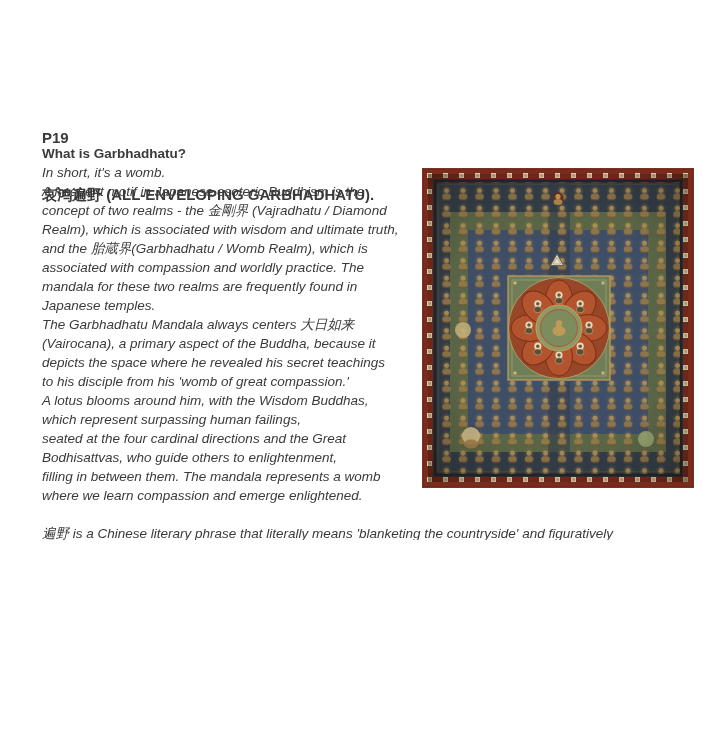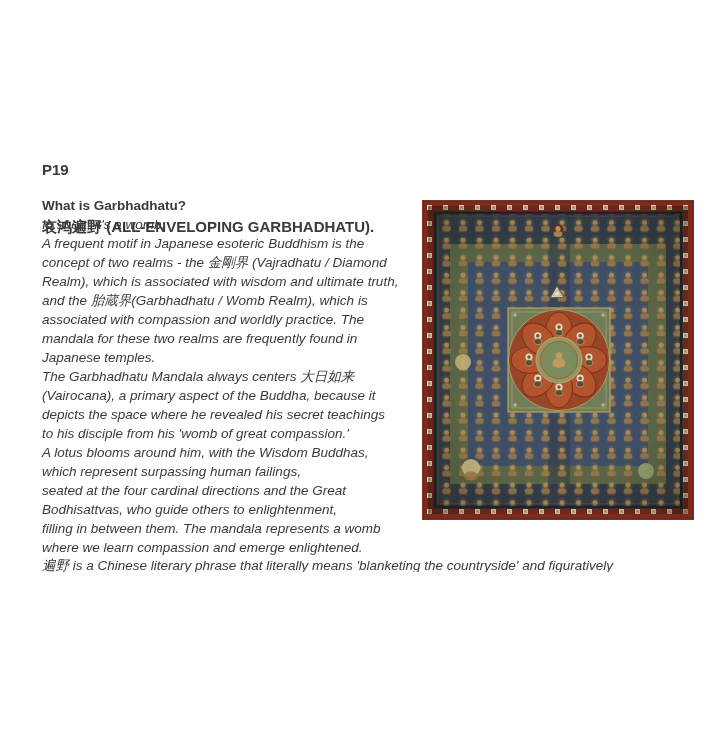--- a/index.html
+++ b/index.html
@@ -1,28 +1,28 @@
 <!DOCTYPE html>
 <html style="--border_red: #7a2b1d; --dot_cream: #dccfab; --dark_band: #343f4a; --band_green: #5d6a49; --field_blue: #41516b; --center_green: #72815a; --lotus_base: #9c4526; --lotus_red: #b5552f; --figure_gold: #c09a58;"><head>
 <meta charset="utf-8">
 <style>
   html,body { margin:0; padding:0; background:#ffffff; }
   .page {
     position:relative; width:727px; height:540px; background:#ffffff;
     font-family:"Liberation Sans","DejaVu Sans",sans-serif;
-    color:#3a3a3a; overflow:hidden;margin-top:32px;
+    color:#3a3a3a; overflow:hidden;
   }
   .doc-header {
     position:absolute; left:42px; top:90px;
     font-size:15px; font-weight:bold; line-height:19px; white-space:pre;
   }
   .sec { position:absolute; left:42px; font-size:13.5px; line-height:19px; }
   .sec-h { font-weight:bold; }
   .sec-b { white-space:pre;font-style:italic; }
-  .what { top:164px; width:400px; }
+  .what { top:144px; width:400px; }
   .why  { top:524px; width:680px; }
   .mandala { position:absolute; left:422px; top:168px; width:272px; height:320px; margin:0; }
 
   
   .c-border { fill:var(--border_red,#7a2b1d); }
   .c-dot    { fill:var(--dot_cream,#dccfab); }
   .c-dark   { fill:var(--dark_band,#343f4a); }
   .c-green  { fill:var(--band_green,#5d6a49); }
   .c-blue   { fill:var(--field_blue,#41516b); }
   .c-center { fill:var(--center_green,#72815a); }

